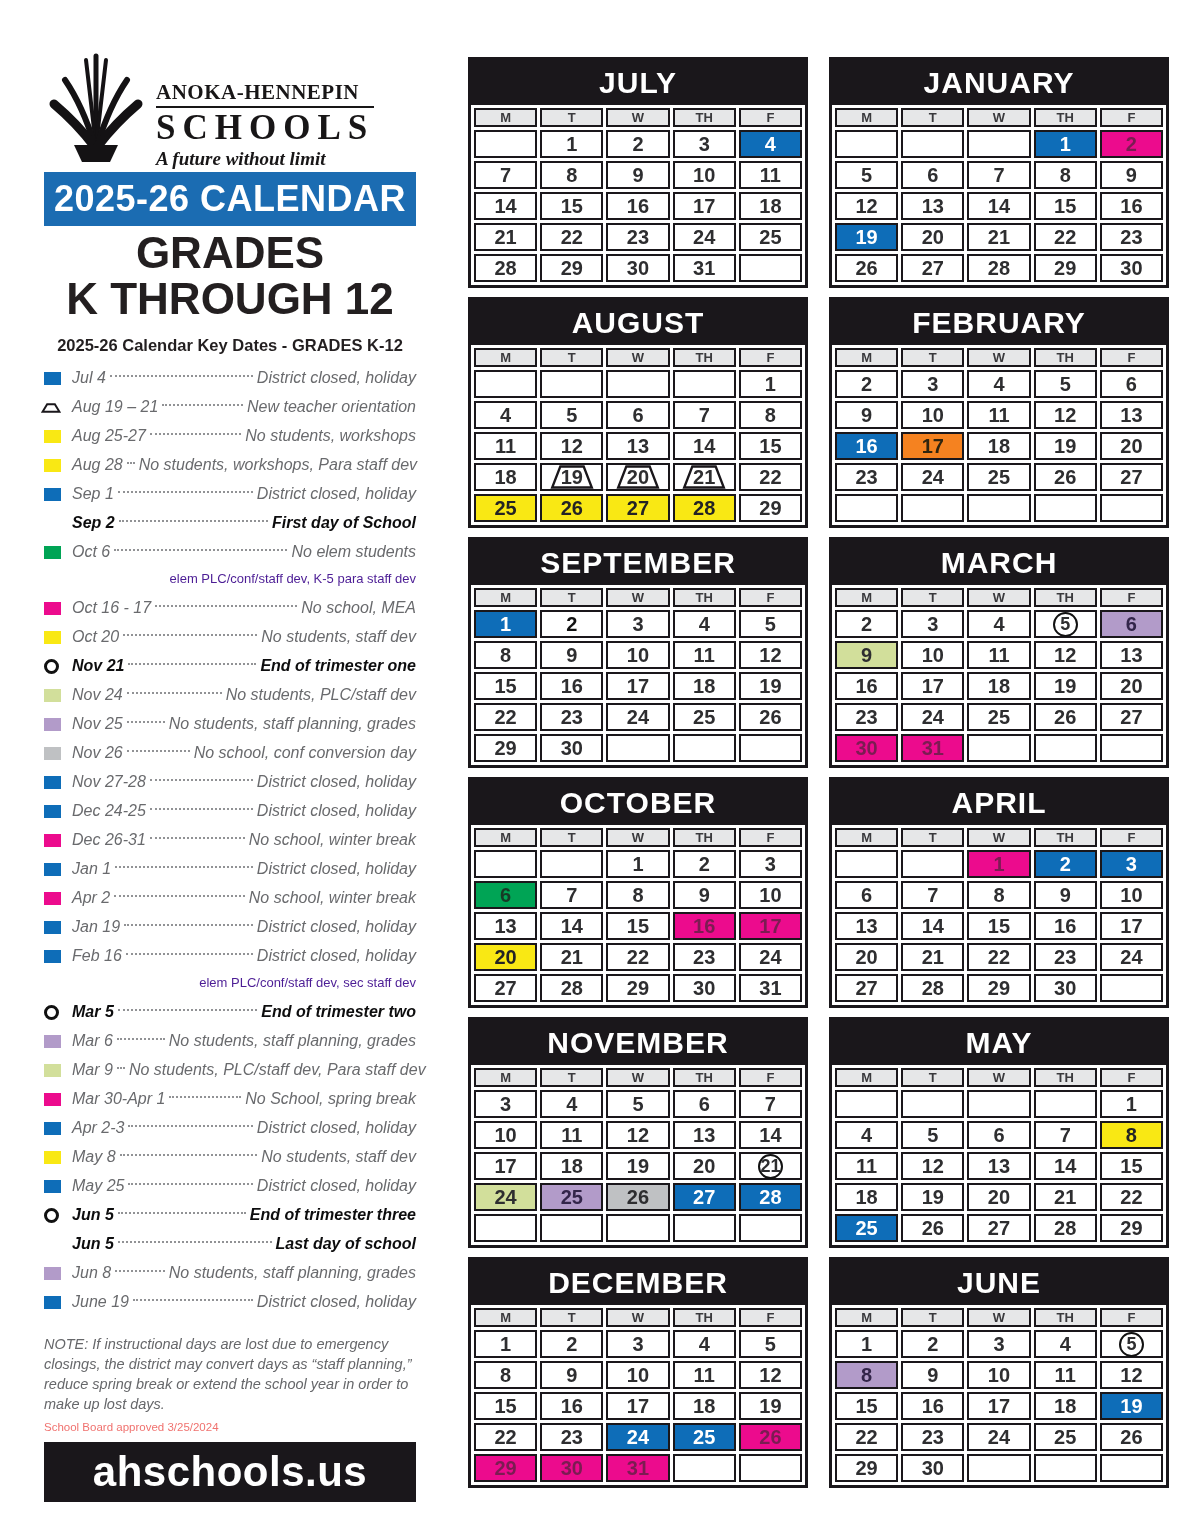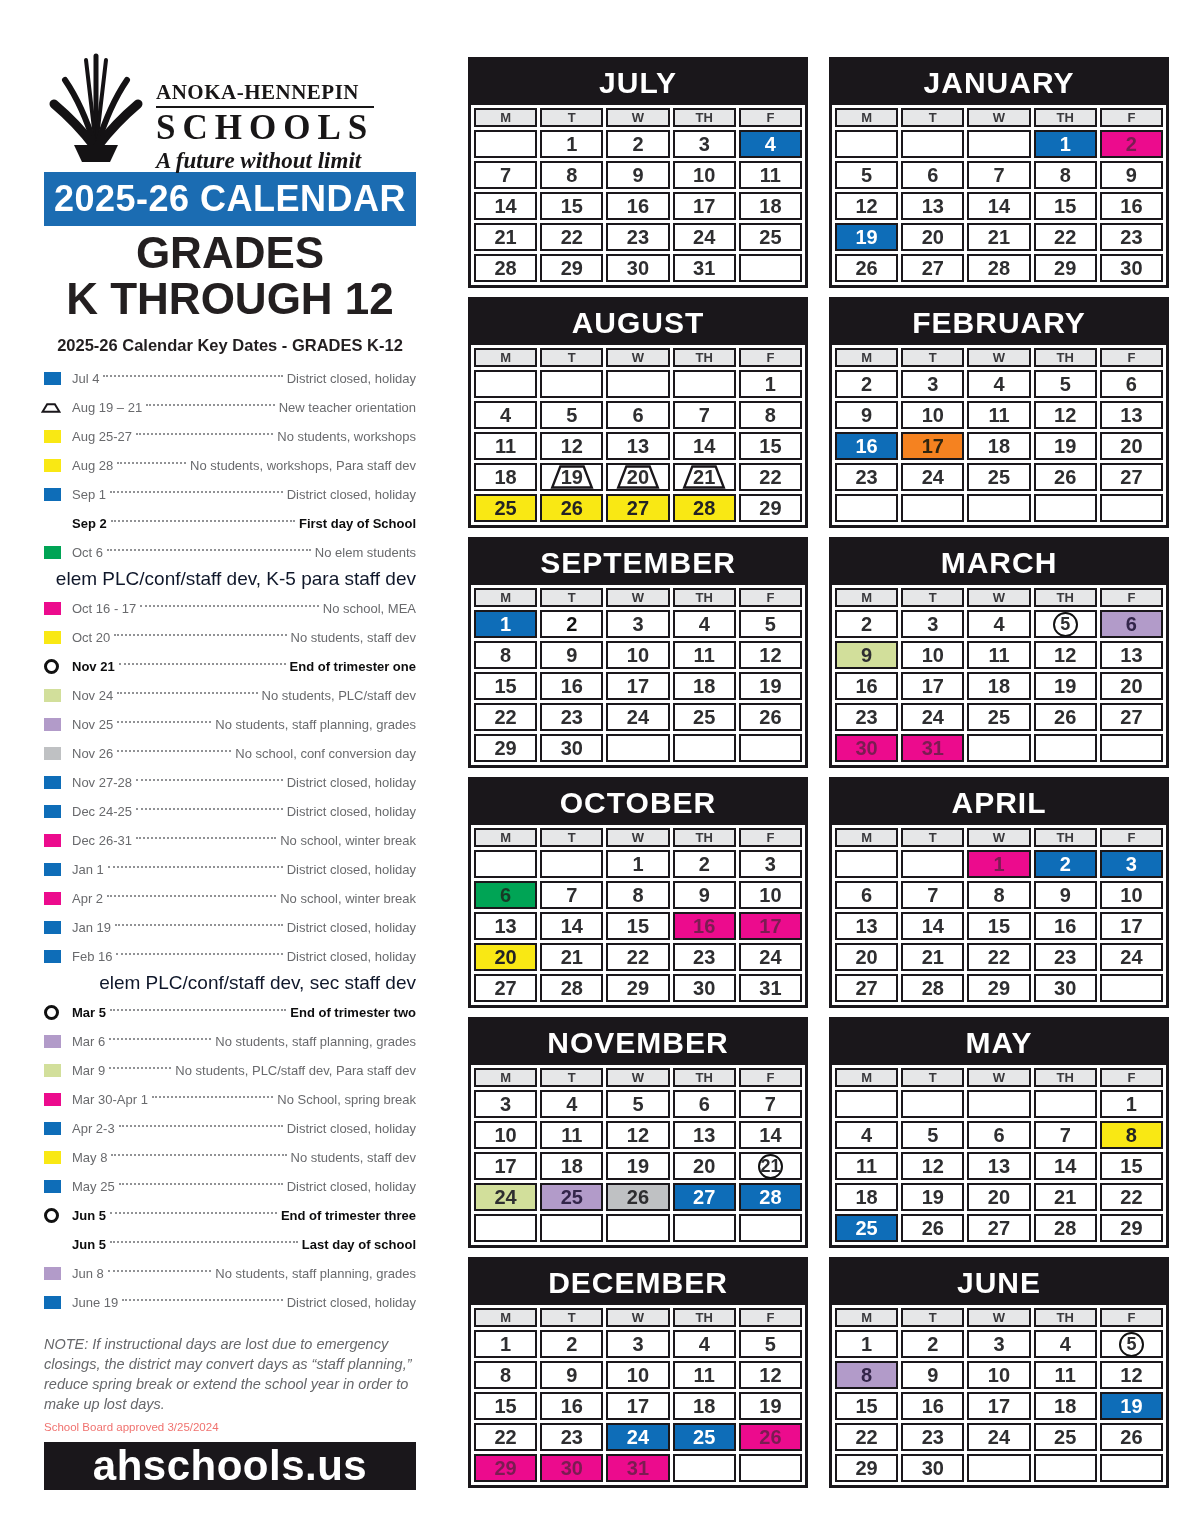--- a/index.html
+++ b/index.html
@@ -11,54 +11,54 @@
   .sidebar { position:absolute; left:44px; top:52px; width:372px; }
 
   .logo { display:flex; align-items:flex-start; gap:8px; height:114px; }
   .logo-mark svg { width:104px; height:112px; display:block; }
   .logo-text { padding-top:28px; }
   .logo-l1 { font-family:"Liberation Serif","DejaVu Serif",serif; font-weight:700; font-size:21px;
              letter-spacing:.5px; color:#181617; border-bottom:2px solid #181617; padding-bottom:1px; white-space:nowrap; }
   .logo-l2 { font-family:"Liberation Serif","DejaVu Serif",serif; font-weight:600; font-size:35px;
              letter-spacing:7px; color:#181617; white-space:nowrap; }
   .logo-l3 { font-family:"Liberation Serif","DejaVu Serif",serif; font-style:italic; font-weight:700;
-             font-size:23px; color:#181617; white-space:nowrap; }
+             font-size:19px; color:#181617; white-space:nowrap; }
 
   .banner { margin-top:6px; height:54px; background:var(--accent-blue); color:#fff;
             font-size:36px; font-weight:800; letter-spacing:.5px; display:flex;
             align-items:center; justify-content:center; white-space:nowrap; }
 
   .grades { margin-top:4px; text-align:center; color:#231f20; font-weight:800;
             font-size:44px; line-height:1.04; letter-spacing:0; white-space:nowrap; }
 
   .subtitle { margin-top:14px; text-align:center; font-size:16.5px; font-weight:700; color:#231f20; white-space:nowrap; }
 
   .legend { margin-top:9px; }
-  .lg-row { display:flex; align-items:center; height:29px; font-size:13px; color:#696a6d; white-space:nowrap; }
+  .lg-row { display:flex; align-items:center; height:29px; font-size:16px; color:#696a6d; white-space:nowrap;font-style:italic; }
   .lg-row.bold { color:#0d0d0e; font-weight:700; }
   .lg-ic { flex:0 0 17px; width:17px; height:13px; margin-right:11px; display:inline-flex; }
   .lg-ic.blue    { background:var(--day-blue); }
   .lg-ic.yellow  { background:var(--yellow); }
   .lg-ic.green   { background:var(--green); }
   .lg-ic.magenta { background:var(--magenta); }
   .lg-ic.orange  { background:var(--orange); }
   .lg-ic.lgreen  { background:var(--light-green); }
   .lg-ic.lpurple { background:var(--light-purple); }
   .lg-ic.gray    { background:var(--gray); }
   .lg-ic.circle  { width:15px; height:15px; flex-basis:15px; margin-right:13px; border:3px solid #111;
                    border-radius:50%; background:#fff; }
   .lg-ic.trap svg { width:24px; height:14px; margin-left:-3px; }
   .lg-date { flex:0 0 auto; }
   .lg-lead { flex:1 1 auto; border-bottom:2px dotted #919295; margin:0 4px 4px 4px; min-width:8px; }
   .lg-desc { flex:0 0 auto; }
-  .lg-cont { height:27px; text-align:right; font-size:19px; color:#0f172a; line-height:24px; white-space:nowrap; }
+  .lg-cont { height:27px; text-align:right; font-size:13px; color:#4c1d95; line-height:24px; white-space:nowrap; }
 
   .note { margin-top:17px; font-size:14.5px; font-style:italic; color:#66676a; line-height:1.38; }
   .approved { margin-top:7px; font-size:11.5px; color:var(--note-red); }
-  .site-bar { margin-top:9px; height:48px; background:var(--bar-black); color:#fff; font-size:42px;
+  .site-bar { margin-top:9px; height:60px; background:var(--bar-black); color:#fff; font-size:42px;
               font-weight:800; display:flex; align-items:center; justify-content:center; letter-spacing:.5px; }
 
   
   .months { position:absolute; left:432px; top:57px; width:701px;
             display:grid; grid-template-columns:340px 340px; column-gap:21px; row-gap:9px;margin-left:36px; }
   .month { width:340px; height:231px; border:3px solid var(--bar-black); background:#fff; }
   .m-title { height:45px; background:var(--bar-black); color:#fff; font-size:30px; font-weight:800;
              letter-spacing:1px; display:flex; align-items:center; justify-content:center; }
   .m-grid { display:grid; grid-template-columns:repeat(5,1fr); gap:3px; padding:3px; }
   .dh { height:19px; background:#e6e7e8; border:2px solid var(--bar-black); display:flex; align-items:center;

